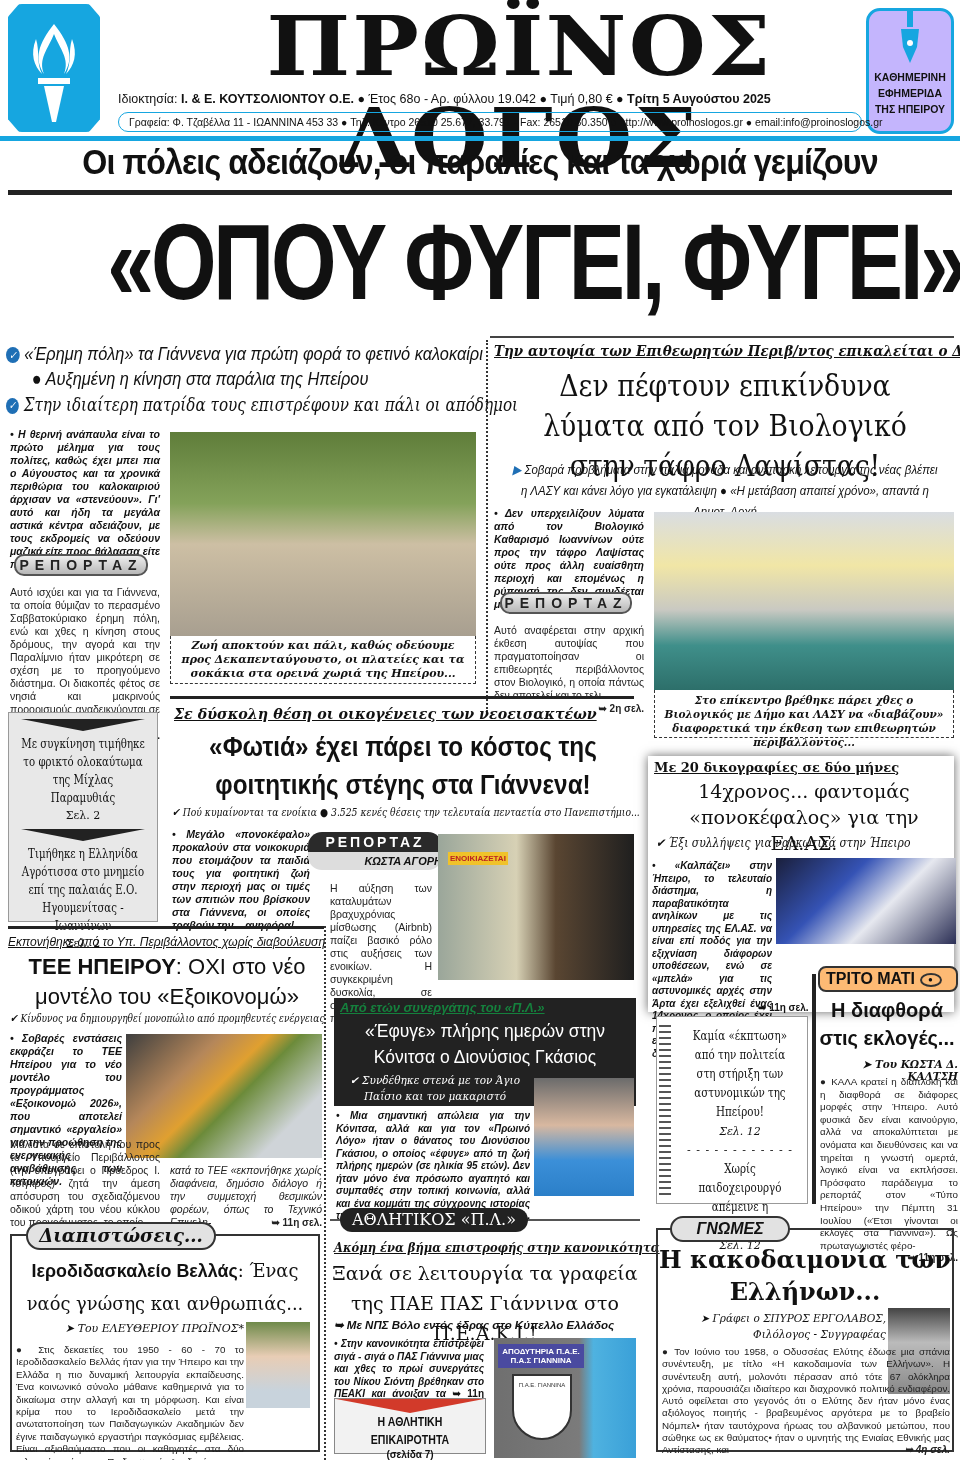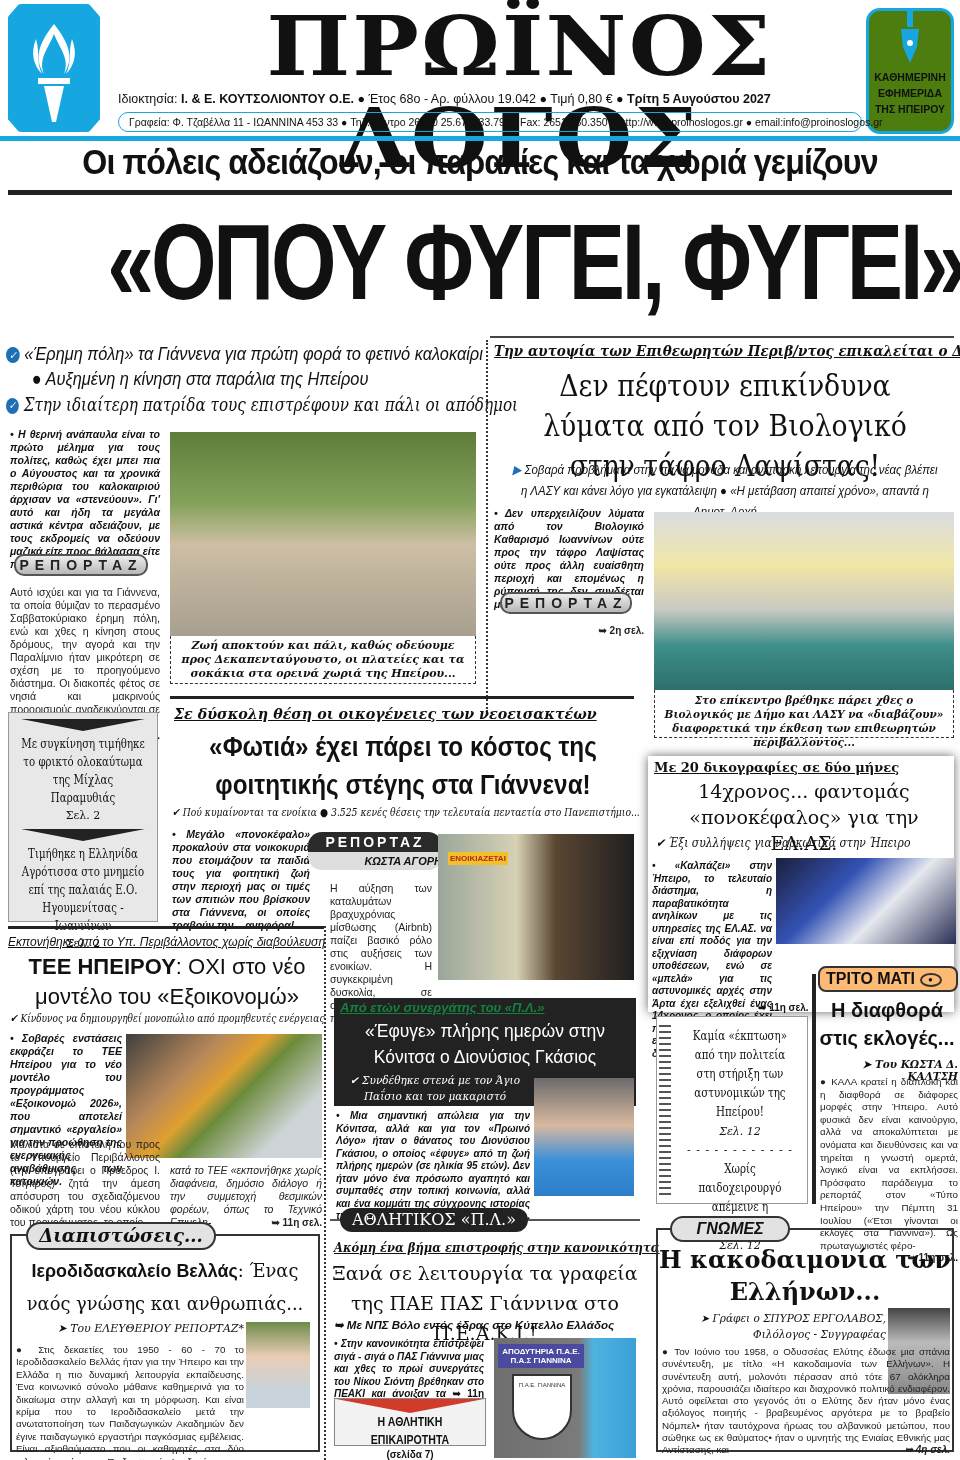--- a/index.html
+++ b/index.html
@@ -1,20 +1,20 @@
 <!DOCTYPE html>
 <html><head>
 <meta charset="utf-8">
 <style>
   * { box-sizing: border-box; margin: 0; padding: 0; }
   body { width: 960px; height: 1460px; background: #fff; font-family: "Liberation Sans", sans-serif; color: #111; position: relative; overflow: hidden; }
   .abs { position: absolute; }
   
   .logo-left { left: 8px; top: 4px; width: 92px; height: 128px; background: #16a6e0; border-radius: 14px; clip-path: polygon(12% 0,88% 0,100% 10%,100% 90%,88% 100%,12% 100%,0 90%,0 10%); }
-  .logo-right { left: 866px; top: 8px; width: 88px; height: 126px; border: 3px solid #16a6e0; border-radius: 14px; background:#4d7c0f; }
+  .logo-right { left: 866px; top: 8px; width: 88px; height: 126px; border: 3px solid #16a6e0; border-radius: 14px; background:#c4b5fd; }
   .title { left: 120px; top: 0px; width: 740px; height: 92px; font-family: "DejaVu Serif", serif; font-weight: bold; font-size: 82px; letter-spacing: 2px; line-height: 92px; text-align: center; color: #111; transform: scaleX(1.08); transform-origin: left; }
   .meta1 { left: 118px; top: 92px; width: 740px; font-size: 12.5px; white-space: nowrap; }
   .meta2 { left: 118px; top: 112px; width: 744px; height: 20px; border: 1px solid #16a6e0; border-radius: 10px; font-size: 10.5px; padding: 3px 10px; white-space: nowrap; }
   .blue-rule { left: 0; top: 136px; width: 960px; height: 5px; background: #16a6e0; }
   .kicker-top { left: 8px; top: 142px; width: 944px; font-size: 35px; font-weight: bold; letter-spacing: -1px; text-align: center; transform: scaleX(0.92); transform-origin: center; }
   .rule-thick { left: 8px; top: 190px; width: 944px; height: 5px; background: #222; }
   .headline { left: 2px; top: 192px; width: 956px; height: 140px; font-size: 108px; font-weight: 900; line-height: 140px; text-align: center; letter-spacing: -4px; transform: scaleX(0.78); transform-origin: center; white-space: nowrap; }
   .dotted-v { border-left: 2px dotted #333; }
   .small-italic { font-style: italic; font-weight: bold; font-size: 10.5px; line-height: 13px; text-align: justify; }
   .body-txt { font-size: 10.5px; line-height: 13px; text-align: justify; color: #222; }
@@ -49,21 +49,21 @@
     <div>ΕΦΗΜΕΡΙΔΑ</div>
     <div>ΤΗΣ ΗΠΕΙΡΟΥ</div>
   </div>
 </div>
 <div class="abs meta1">
   <span>Ιδιοκτησία:</span>
   <b>Ι. &amp; Ε. ΚΟΥΤΣΟΛΙΟΝΤΟΥ Ο.Ε.</b> ●
   <span>Έτος 68ο</span> -
   <span>Αρ. φύλλου 19.042</span> ●
   <span>Τιμή 0,80 €</span> ●
-  <b>Τρίτη 5 Αυγούστου 2027</b>
+  <b>Τρίτη 5 Αυγούστου 2025</b>
 </div>
 <div class="abs meta2">Γραφεία: Φ. Τζαβέλλα 11 - ΙΩΑΝΝΙΝΑ 453 33 ● Τηλ. Κέντρο 26510 25.677, 33.791 - Fax: 26510 30.350 ● http://www.proinoslogos.gr ● email:info@proinoslogos.gr</div>
 <div class="abs blue-rule"></div>
 
 <div class="abs kicker-top">Οι πόλεις αδειάζουν, οι παραλίες και τα χωριά γεμίζουν</div>
 <div class="abs rule-thick"></div>
 <div class="abs headline">«ΟΠΟΥ ΦΥΓΕΙ, ΦΥΓΕΙ» ΤΟΝ ΑΥΓΟΥΣΤΟ!</div>
 
 <div class="abs" style="left:6px;top:342px;width:480px">
   <div style="font-size:19px;font-style:italic;transform:scaleX(.86);transform-origin:left;white-space:nowrap;line-height:24px">
@@ -92,20 +92,21 @@
 <div class="abs" style="left:490px;top:336px;width:464px;height:2px;background:#444"></div>
 <div class="abs underline-kicker" style="left:494px;top:342px;width:462px;font-size:15px;white-space:nowrap;transform:scaleX(.9);transform-origin:left">Την αυτοψία των Επιθεωρητών Περιβ/ντος επικαλείται ο Δήμος</div>
 <div class="abs" style="left:494px;top:366px;width:462px;font-family:'DejaVu Serif',serif;font-size:29px;line-height:40px;text-align:center;transform:scaleX(.92);transform-origin:center">Δεν πέφτουν επικίνδυνα λύματα από τον Βιολογικό στην τάφρο Λαψίστας!</div>
 <div class="abs" style="left:494px;top:460px;width:462px;font-size:12.5px;font-style:italic;line-height:21px;text-align:center;transform:scaleX(.92);transform-origin:center">
   <span style="color:#1f6fb5">▶</span>
   <span>Σοβαρά προβλήματα στην παλιά μονάδα και ανεπαρκή λειτουργία της νέας βλέπει η ΛΑΣΥ και κάνει λόγο για εγκατάλειψη ● «Η μετάβαση απαιτεί χρόνο», απαντά η Δημοτ. Αρχή</span>
 </div>
 <div class="abs small-italic" style="left:494px;top:507px;width:150px">• Δεν υπερχειλίζουν λύματα από τον Βιολογικό Καθαρισμό Ιωαννίνων ούτε προς την τάφρο Λαψίστας ούτε προς άλλη ευαίσθητη περιοχή και επομένως η ρύπανσή της δεν συνδέεται με τη λειτουργία του.</div>
 <div class="abs badge-rep" style="left:500px;top:592px;width:132px;height:22px;line-height:18px">ΡΕΠΟΡΤΑΖ</div>
 <div class="abs body-txt" style="left:494px;top:624px;width:150px">
+  <span>Αυτό αναφέρεται στην αρχική έκθεση αυτοψίας που πραγματοποίησαν οι επιθεωρητές περιβάλλοντος στον Βιολογικό, η οποία πάντως δεν αποτελεί και το τελι-</span>
   <span class="seel">➥ 2η σελ.</span>
 </div>
 <div class="abs photo" style="left:654px;top:512px;width:300px;height:178px;background:linear-gradient(180deg,#d9dde2 0%,#f1e6a6 30%,#c9c9c2 55%,#3f8f8a 75%,#2d6f6a 100%)"></div>
 <div class="abs caption" style="left:654px;top:690px;width:300px;height:48px;font-size:10.5px">Στο επίκεντρο βρέθηκε πάρει χθες ο Βιολογικός με Δήμο και ΛΑΣΥ να «διαβάζουν» διαφορετικά την έκθεση των επιθεωρητών περιβάλλοντος...</div>
 
 <div class="abs" style="left:8px;top:712px;width:150px;height:210px;background:#e8e8e8;border:1px solid #999;text-align:center;font-family:'DejaVu Serif',serif;font-size:12px;line-height:18px;padding-top:6px">
   <div style="width:0;height:0;border-left:62px solid transparent;border-right:62px solid transparent;border-top:12px solid #222;margin:0 auto 4px"></div>
   <div style="transform:scaleX(.85)">Με συγκίνηση τιμήθηκε το φρικτό ολοκαύτωμα της Μίχλας Παραμυθιάς</div>
   <div style="font-size:11px">Σελ. 2</div>
   <div style="width:0;height:0;border-left:62px solid transparent;border-right:62px solid transparent;border-top:12px solid #222;margin:4px auto"></div>
@@ -183,37 +184,37 @@
   <span>● ΚΑΛΑ κρατεί η διαπλοκή και η διαφθορά σε διάφορες μορφές στην Ήπειρο. Αυτό φυσικά δεν είναι καινούργιο, αλλά να αποκαλύπτεται με ονόματα και διευθύνσεις και να τηρείται η γνωστή ομερτά, λογικό είναι να εκπλήσσει. Πρόσφατο παράδειγμα το ρεπορτάζ στον «Τύπο Ηπείρου» την Πέμπτη 31 Ιουλίου («Έτσι γίνονται οι εκλογές στα Γιάννινα»). Ως πρωταγωνιστές φέρο-</span>
   <span class="seel">➥ 11η σελ.</span>
 </div>
 
 <div class="abs" style="left:10px;top:1234px;width:310px;height:218px;border:2px solid #333;border-top:none"></div>
 <div class="abs" style="left:10px;top:1234px;width:310px;height:2px;background:#333"></div>
 <div class="abs" style="left:26px;top:1222px;width:190px;height:28px;border:2px solid #333;border-radius:14px;background:#e2e2e2;font-family:'DejaVu Serif',serif;font-style:italic;font-weight:bold;font-size:18px;text-align:center;line-height:24px">Διαπιστώσεις...</div>
 <div class="abs" style="left:12px;top:1254px;width:306px;font-size:19px;line-height:32px;text-align:center;transform:scaleX(.94);transform-origin:center">
   <b style="font-weight:900">Ιεροδιδασκαλείο Βελλάς</b><span style="font-family:'DejaVu Serif',serif">: Ένας ναός γνώσης και ανθρωπιάς...</span>
 </div>
-<div class="abs" style="left:14px;top:1322px;width:230px;font-family:'DejaVu Serif',serif;font-style:italic;font-size:11px;text-align:right">➤ Του ΕΛΕΥΘΕΡΙΟΥ ΡΕΠΟΡΤΑΖ*</div>
+<div class="abs" style="left:14px;top:1322px;width:230px;font-family:'DejaVu Serif',serif;font-style:italic;font-size:11px;text-align:right">➤ Του ΕΛΕΥΘΕΡΙΟΥ ΠΡΩΪΝΟΣ*</div>
 <div class="abs photo" style="left:246px;top:1322px;width:64px;height:86px;background:linear-gradient(180deg,#6f8a4a 0%,#e8cdb5 40%,#c8d3dc 80%)"></div>
 <div class="abs body-txt" style="left:16px;top:1344px;width:294px;font-size:9.8px;line-height:12.4px;padding-right:66px">
   <span>● Στις δεκαετίες του 1950 - 60 - 70 το Ιεροδιδασκαλείο Βελλάς ήταν για την Ήπειρο και την Ελλάδα η πιο δυναμική λειτουργία εκπαίδευσης. Ένα κοινωνικό σύνολο μάθαινε καθημερινά για το δικαίωμα στην αλλαγή και τη μόρφωση. Και είναι κρίμα που το Ιεροδιδασκαλείο μετά την ανωτατοποίηση των Παιδαγωγικών Ακαδημιών δεν έγινε παιδαγωγικό εργαστήρι παγκόσμιας εμβέλειας. Είναι αξιοθαύμαστο που οι καθηγητές στα δύο τελευταία χρόνια της Παιδαγωγικής Ακαδημίας</span>
   
 </div>
 
 <div class="abs" style="left:330px;top:1219px;width:310px;height:2px;background:#555"></div>
 <div class="abs" style="left:340px;top:1208px;width:188px;height:24px;border-radius:12px;background:#222;color:#fff;font-family:'DejaVu Serif',serif;font-size:16px;text-align:center;line-height:24px">ΑΘΛΗΤΙΚΟΣ «Π.Λ.»</div>
 <div class="abs underline-kicker" style="left:334px;top:1240px;width:304px;font-size:12.5px;white-space:nowrap;transform:scaleX(.92);transform-origin:left">Ακόμη ένα βήμα επιστροφής στην κανονικότητα</div>
 <div class="abs" style="left:332px;top:1258px;width:306px;font-family:'DejaVu Serif',serif;font-size:19px;line-height:30px;text-align:center">Ξανά σε λειτουργία τα γραφεία της ΠΑΕ ΠΑΣ Γιάννινα στο Π.Ε.Α.Κ.Ι.!</div>
 <div class="abs" style="left:334px;top:1318px;width:302px;font-style:italic;font-weight:bold;font-size:11.5px;text-align:left">➥ Με ΝΠΣ Βόλο εντός έδρας στο Κύπελλο Ελλάδος</div>
 <div class="abs small-italic" style="left:334px;top:1338px;width:150px;font-size:10px;line-height:12.5px">
   <span>• Στην κανονικότητα επιστρέφει σιγά - σιγά ο ΠΑΣ Γιάννινα μιας και χθες το πρωί συνεργάτες του Νίκου Σιόντη βρέθηκαν στο ΠΕΑΚΙ και άνοιξαν τα</span>
   <span style="font-style:normal">➥ 11η σελ.</span>
 </div>
-<div class="abs" style="left:334px;top:1398px;width:152px;height:48px;border:1px solid #888;background:#f2f2f2;text-align:center">
+<div class="abs" style="left:334px;top:1398px;width:152px;height:56px;border:1px solid #888;background:#f2f2f2;text-align:center">
   <div style="width:0;height:0;border-left:74px solid transparent;border-right:74px solid transparent;border-top:14px solid #d23a2a;margin:0 auto"></div>
   <div style="font-weight:bold;font-size:12px;line-height:18px;transform:scaleX(.88)">Η ΑΘΛΗΤΙΚΗ ΕΠΙΚΑΙΡΟΤΗΤΑ</div>
   <div style="font-size:10px;font-weight:bold">(σελίδα 7)</div>
 </div>
 <div class="abs photo" style="left:494px;top:1338px;width:142px;height:120px;background:linear-gradient(90deg,#6f6f6f 0%,#7b7b7b 60%,#4fb2e0 70%,#3aa0d8 100%)">
   <div style="background:#4a4aa0;color:#fff;font-size:8px;font-weight:bold;text-align:center;width:86px;padding:3px 2px;margin:6px 0 0 4px">ΑΠΟΔΥΤΗΡΙΑ Π.Α.Ε. Π.Α.Σ ΓΙΑΝΝΙΝΑ</div>
   <div style="width:60px;height:66px;margin:6px 0 0 18px;background:#fff;border:2px solid #333;border-radius:0 0 30px 30px;font-size:6px;text-align:center;color:#333;padding-top:6px">Π.Α.Ε. ΓΙΑΝΝΙΝΑ</div>
 </div>
 
 <div class="abs" style="left:656px;top:1228px;width:298px;height:224px;border:2px solid #333"></div>

